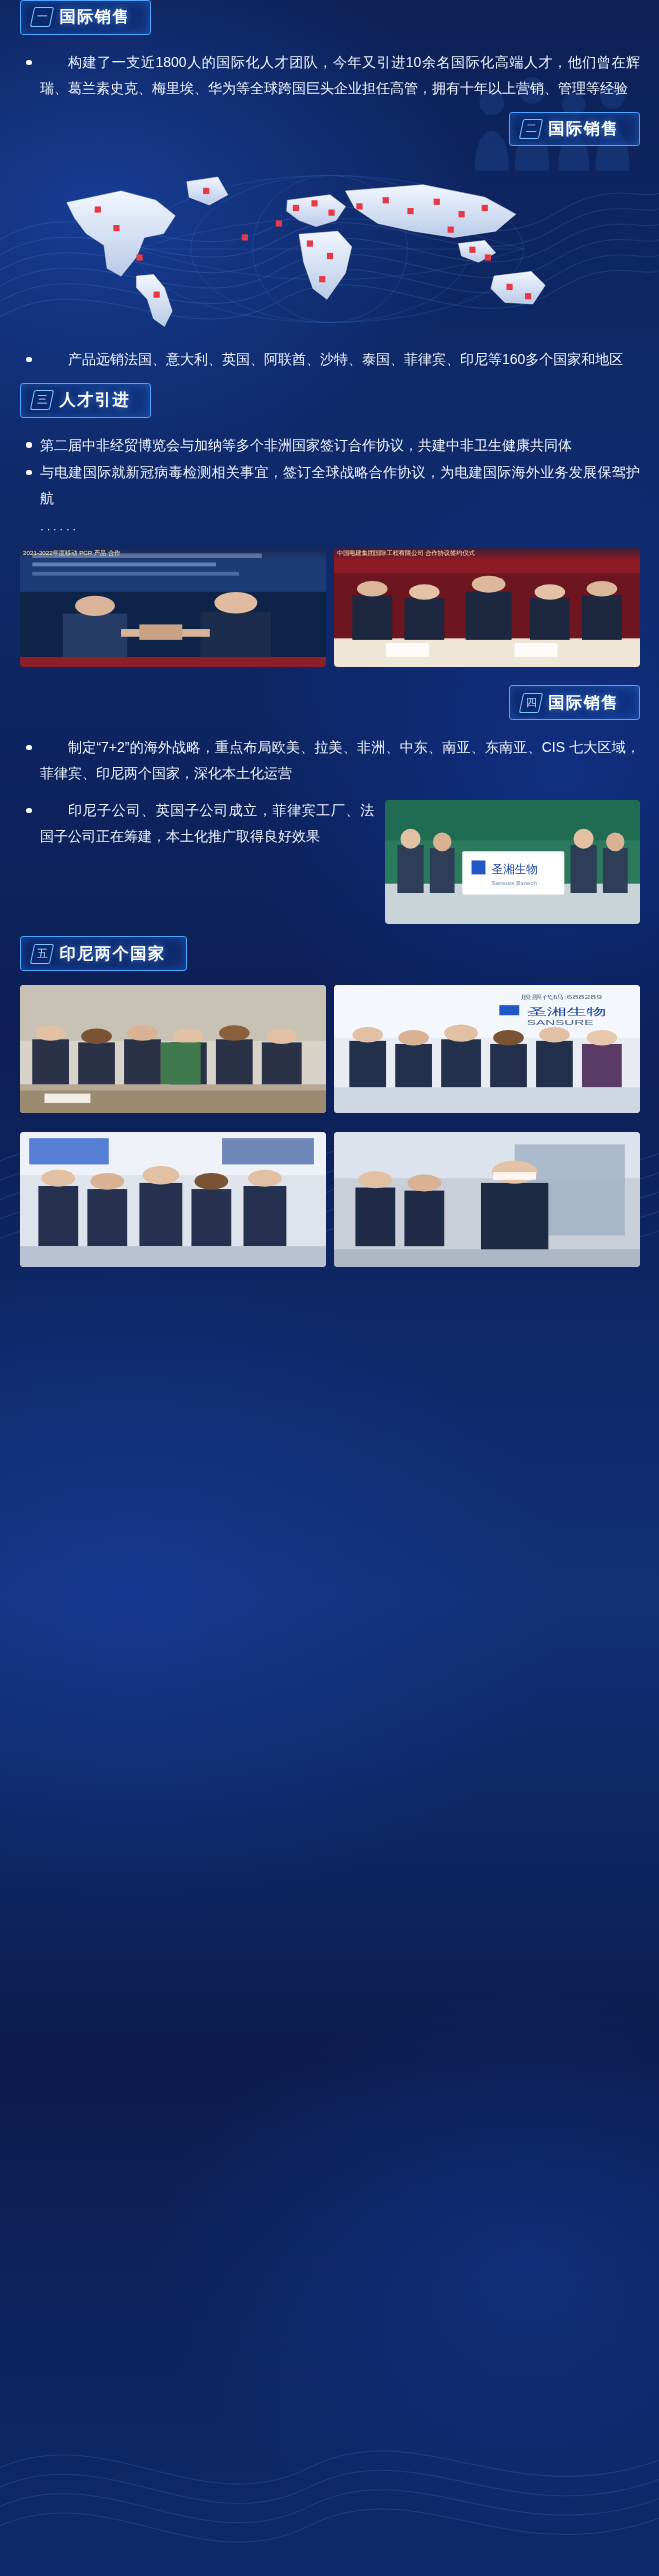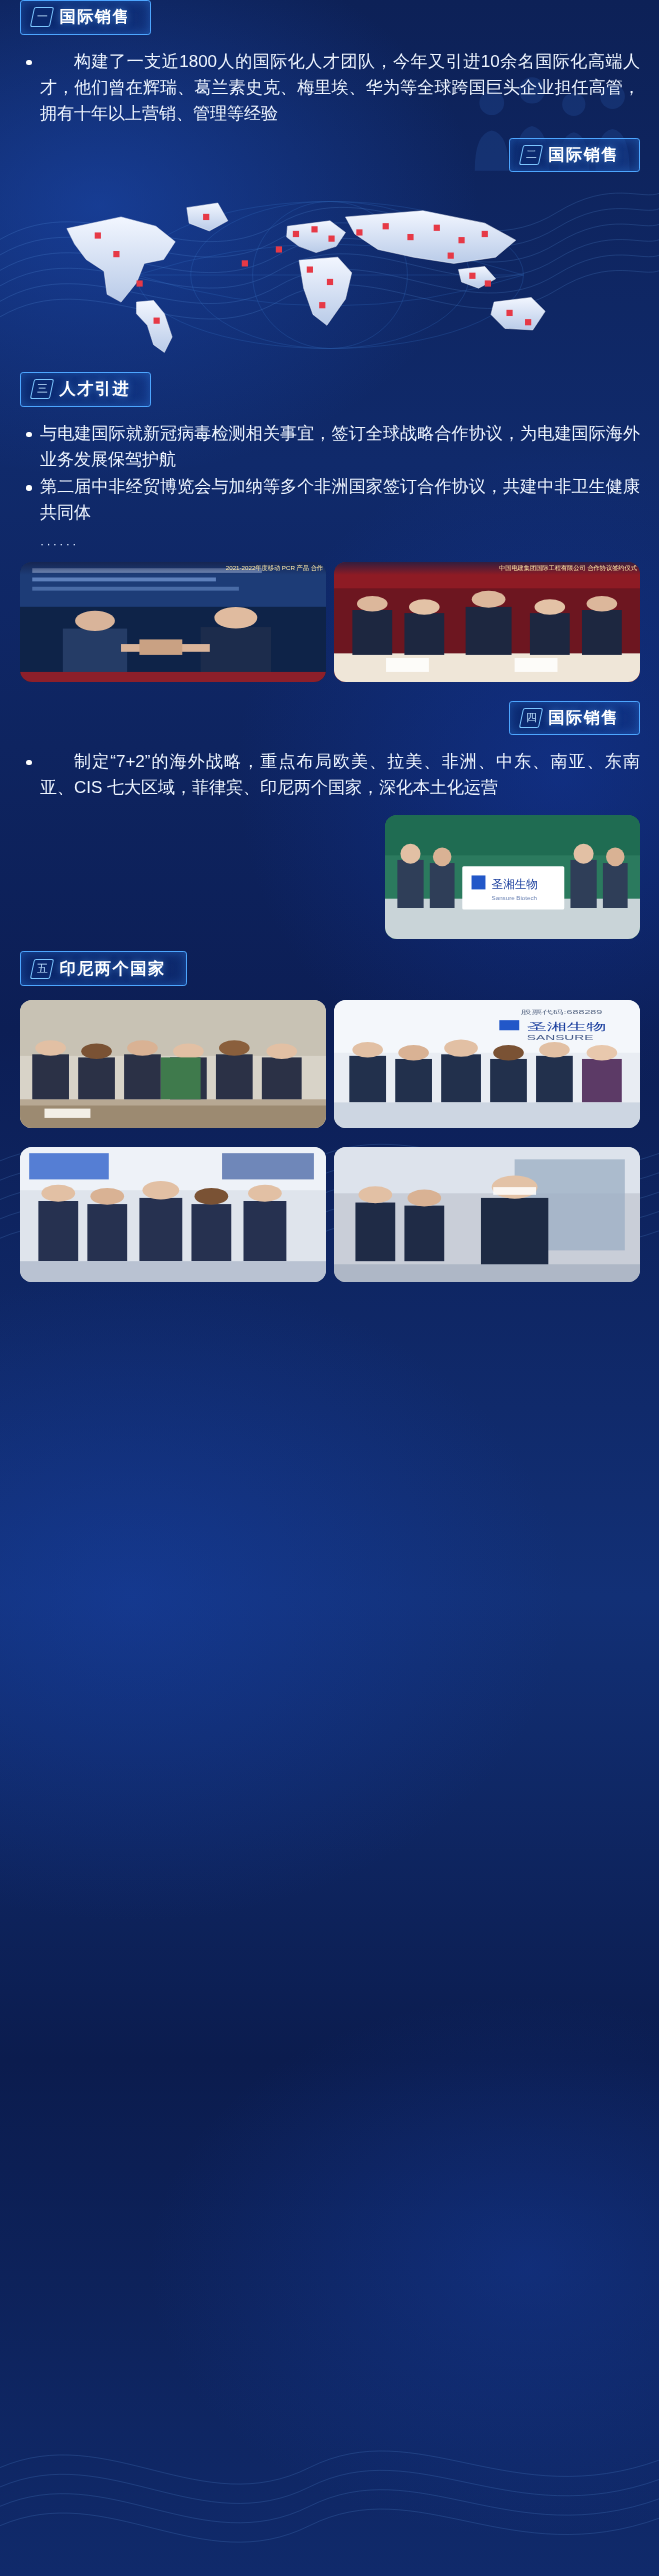--- a/index.html
+++ b/index.html
@@ -71,21 +71,21 @@
     font-weight: bold;
     letter-spacing: 1.5px;
     color: #ffffff;
     text-shadow: 0 0 7.7px rgba(90,170,255,0.7);
   }
 
   
   ul.blist { list-style: none; margin: 0 0 10.8px 0; padding: 0; }
   ul.blist li {
     position: relative;
-    font-size: 17px;
+    font-size: 14px;
     line-height: 26px;
     color: #eef5ff;
     padding-left: 20px;
     margin-bottom: 1.5px;
     text-align: justify;
   }
   ul.blist li::before {
     content: "";
     position: absolute;
     left: 6.2px; top: 10.8px;
@@ -101,25 +101,24 @@
     position: relative;
     height: 178px;
     margin: 4.6px 0 7.7px 0;
   }
   .map-wrap svg { width: 100%; height: 100%; display: block; }
 
   
   .photo-row { display: flex; gap: 7.7px; margin: 10.8px 0 18.6px 0; }
   .photo {
     position: relative;
-    border-radius: 12px;
+    border-radius: 4px;
     overflow: hidden;
     background: #20324f;
     flex: 1 1 0;
-    text-align: right;
   }
   .photo .cap {
     position: absolute; left: 0; right: 0; top: 0;
     font-size: 6.2px; color: #ffe9a8; padding: 2.3px 3.1px;
     background: linear-gradient(180deg, rgba(20,30,70,0.75), rgba(20,30,70,0));
     line-height: 8.5px;
   }
   .photo svg { display: block; width: 100%; height: 100%; }
 
   
@@ -277,34 +276,37 @@
             <rect x="580" y="112" width="8" height="8"></rect>
               <rect x="600" y="122" width="8" height="8"></rect>
             <rect x="628" y="160" width="8" height="8"></rect>
               <rect x="652" y="172" width="8" height="8"></rect>
             <rect x="330" y="78" width="8" height="8"></rect>
               <rect x="286" y="96" width="8" height="8"></rect>
           </g>
         </svg>
       </div>
 
+      <ul class="blist">
+        <li class="indent">产品远销法国、意大利、英国、阿联酋、沙特、泰国、菲律宾、印尼等160多个国家和地区</li>
+      </ul>
     </div>
 
     <div class="block sec">
       <div class="sec-head">
         <div class="head-box">
           <div class="head-num">
               <span>三</span>
             </div>
           <div class="head-title">人才引进</div>
         </div>
       </div>
       <ul class="blist">
+        <li>第二届中非经贸博览会与加纳等多个非洲国家签订合作协议，共建中非卫生健康共同体</li>
         <li>与电建国际就新冠病毒检测相关事宜，签订全球战略合作协议，为电建国际海外业务发展保驾护航</li>
-        <li>第二届中非经贸博览会与加纳等多个非洲国家签订合作协议，共建中非卫生健康共同体</li>
       </ul>
       <div class="dots">······</div>
 
       <div class="photo-row" style="height:120px;">
         <div class="photo">
           <div class="cap">2021-2022年度移动  PCR 产品  合作</div>
           <svg viewBox="0 0 200 155" preserveAspectRatio="none">
             <rect width="200" height="155" fill="#132a55"></rect>
             <rect x="0" y="0" width="200" height="58" fill="#1d3c77"></rect>
             <rect x="8" y="8" width="150" height="6" fill="#cfe0ff" opacity="0.5"></rect>
@@ -380,20 +382,23 @@
                 <circle cx="298" cy="54" r="12" fill="#d9b294"></circle>
             </g>
             <rect x="100" y="66" width="132" height="56" rx="2" fill="#ffffff"></rect>
             <g>
               <rect x="112" y="78" width="18" height="18" fill="#2257c8"></rect>
               <text x="138" y="94" font-family="Liberation Sans, sans-serif" font-size="15" fill="#1b3f9e">圣湘生物</text>
               <text x="138" y="110" font-family="Liberation Sans, sans-serif" font-size="8" fill="#6f86b5">Sansure Biotech</text>
             </g>
           </svg>
         </div>
+        <ul class="blist">
+          <li class="indent">印尼子公司、英国子公司成立，菲律宾工厂、法国子公司正在筹建，本土化推广取得良好效果</li>
+        </ul>
       </div>
     </div>
 
     <div class="block sec" style="clear:both;">
       <div class="sec-head">
         <div class="head-box">
           <div class="head-num">
               <span>五</span>
             </div>
           <div class="head-title">印尼两个国家</div>

